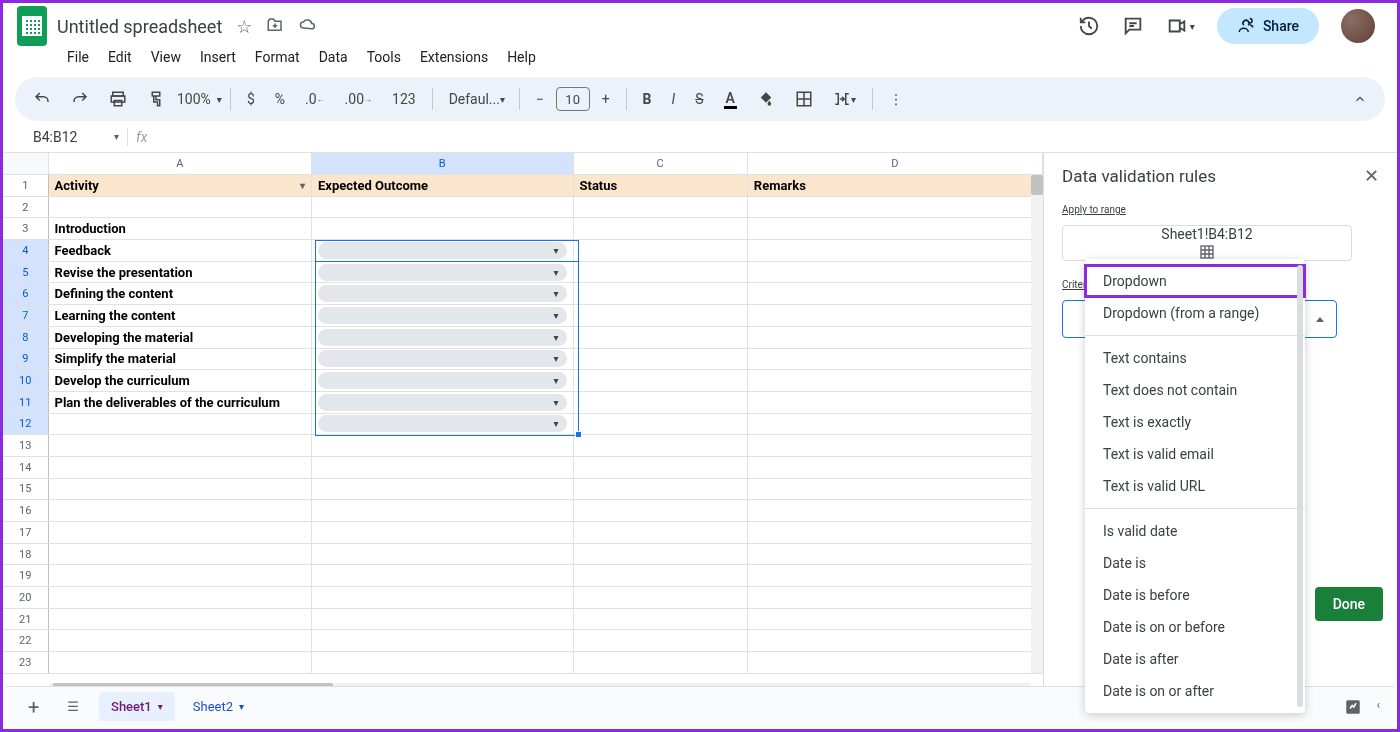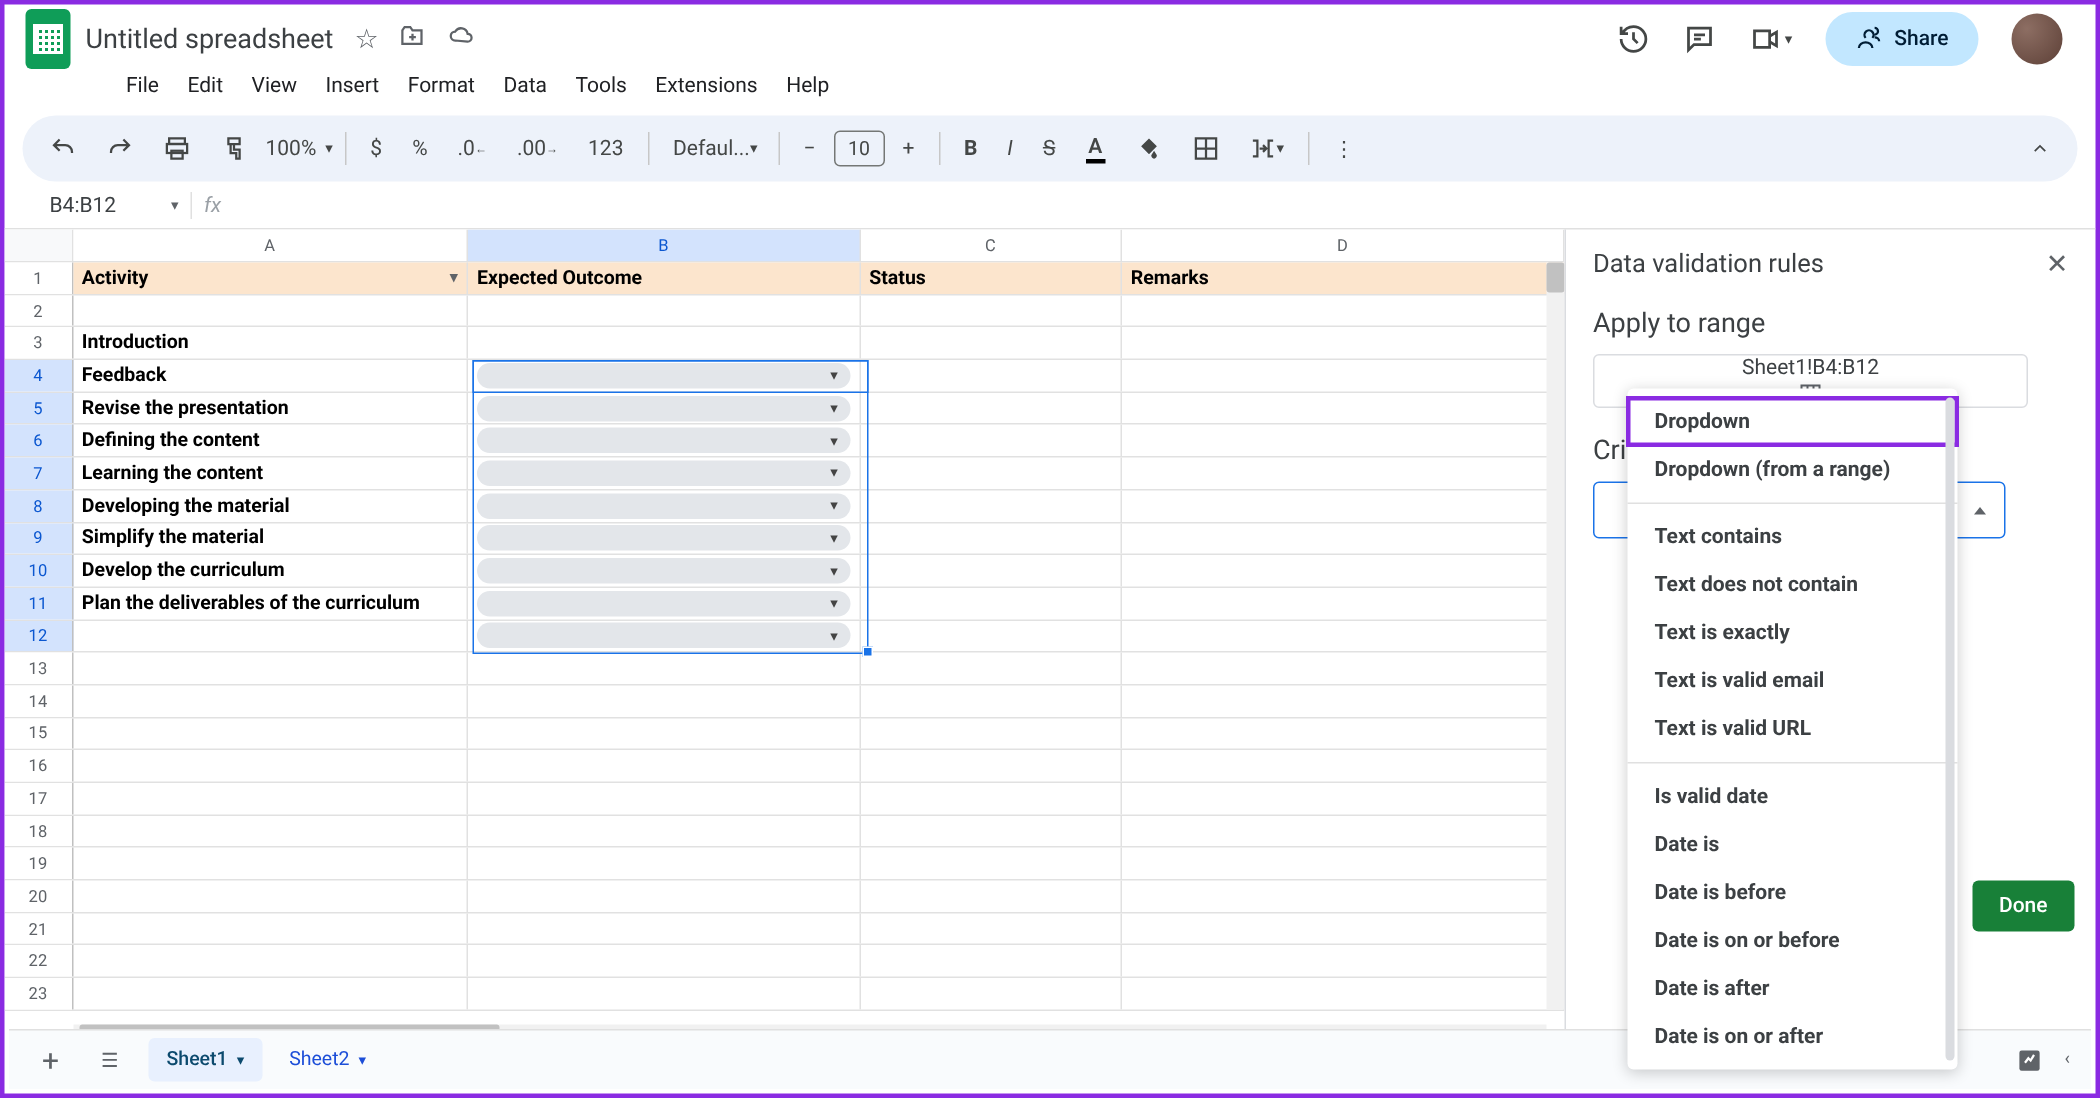--- a/index.html
+++ b/index.html
@@ -12,21 +12,21 @@
 .doc-title { font-size: 18px; color: #3c4043; margin-right: 14px; }
 .title-icons { display: flex; gap: 14px; color: #5f6368; }
 .title-icons span { cursor: pointer; font-size: 18px; }
 .spacer { flex: 1; }
 .right-actions { display: flex; align-items: center; gap: 22px; margin-right: 8px; }
 .icon-btn { color: #444746; cursor: pointer; display: inline-flex; align-items: center; }
 .share-btn { background: #c2e7ff; border-radius: 22px; padding: 9px 20px; font-size: 14px; font-weight: 500; color: #001d35; cursor: pointer; display: flex; align-items: center; gap: 8px; }
 .avatar { width: 34px; height: 34px; border-radius: 50%; background: radial-gradient(circle at 30% 30%, #8d6e63, #5d4037); }
 
 
-.menubar { display: flex; gap: 3px; padding: 2px 56px 6px; font-size: 14px; color: #202124; margin-left: 17px; }
+.menubar { display: flex; gap: 3px; padding: 2px 56px 6px; font-size: 14px; color: #202124; }
 .menubar span { padding: 4px 8px; cursor: pointer; border-radius: 4px; }
 
 
 .toolbar { display: flex; align-items: center; margin: 2px 12px 0; padding: 4px 10px; background: #edf2fa; border-radius: 24px; height: 44px; gap: 4px; color: #444746; font-size: 14px; }
 .tbtn { padding: 6px 8px; border-radius: 4px; cursor: pointer; display: inline-flex; align-items: center; }
 .zoom { display: flex; align-items: center; gap: 6px; text-align: right; }
 .divider { width: 1px; height: 22px; background: #c7c7c7; margin: 0 4px; }
 .fontsize { border: 1px solid #747775; border-radius: 4px; width: 34px; height: 24px; display: flex; align-items: center; justify-content: center; font-size: 13px; }
 .text-color-underline { border-bottom: 3px solid #000; padding: 0 2px; font-weight: 600; }
 .collapse { margin-left: auto; }
@@ -59,38 +59,38 @@
 .vsb { position: absolute; right: 0; top: 22px; width: 12px; height: 498px; background: #f1f1f1; }
 .vthumb { background: #c1c1c1; width: 12px; height: 20px; border-radius: 2px; }
 .hsb { position: absolute; bottom: 0; left: 46px; right: 12px; height: 12px; background: #f1f1f1; display: flex; align-items: center; }
 .hthumb { background: #c1c1c1; height: 12px; width: 280px; border-radius: 2px; margin-left: 4px; }
 .hnav { position: absolute; right: 0; display: flex; gap: 2px; font-size: 9px; color: #5f6368; }
 
 
 .panel { flex: 1; border-left: 1px solid #dadce0; padding: 12px 18px 8px; position: relative; font-size: 14px; color: #3c4043; }
 .panel-title { font-size: 17px; font-weight: 400; display: flex; justify-content: space-between; align-items: center; margin-bottom: 18px; }
 .close-x { cursor: pointer; color: #5f6368; font-size: 18px; }
-.label { font-size: 18px; margin-bottom: 10px; }
+.label { font-size: 10px; margin-bottom: 10px; text-decoration: underline; }
 .range-input { border: 1px solid #dadce0; border-radius: 4px; height: 36px; display: flex; align-items: center; padding: 0 10px; justify-content: space-between; width: 290px; margin-bottom: 18px; flex-direction: column; }
 .grid-ic { color: #5f6368; }
 .criteria-select { border: 1px solid #1a73e8; border-radius: 4px; height: 38px; width: 275px; display: flex; align-items: center; justify-content: space-between; padding: 0 12px; color: #3c4043; }
 .caret-up { width: 0; height: 0; border-left: 4px solid transparent; border-right: 4px solid transparent; border-bottom: 5px solid #5f6368; }
 .done-btn { position: absolute; right: 14px; bottom: 74px; background: #188038; color: #fff; padding: 9px 18px; border-radius: 4px; font-size: 14px; font-weight: 500; cursor: pointer; margin-top: 44px; }
 
 
-.dropdown-pop { position: absolute; top: 256px; left: 1082px; width: 220px; background: #fff; box-shadow: 0 2px 10px rgba(0,0,0,.2); border-radius: 4px; padding: 6px 0; z-index: 100; font-size: 14px; color: #3c4043; font-weight: bold; }
+.dropdown-pop { position: absolute; top: 256px; left: 1082px; width: 220px; background: #fff; box-shadow: 0 2px 10px rgba(0,0,0,.2); border-radius: 4px; padding: 6px 0; z-index: 100; font-size: 14px; color: #3c4043; }
 .dd-item { padding: 8px 18px; cursor: pointer; }
 .dd-item.highlighted { outline: 3px solid #8a2be2; outline-offset: -2px; }
 .dd-sep { height: 1px; background: #e0e0e0; margin: 6px 0; }
 .dd-scroll { position: absolute; right: 2px; top: 6px; bottom: 6px; width: 6px; background: #dadce0; border-radius: 3px; }
 
 
 .tabbar { position: absolute; bottom: 3px; left: 3px; right: 3px; height: 40px; background: #f9fbfd; border-top: 1px solid #e0e0e0; display: flex; align-items: center; padding: 0 14px; gap: 12px; font-size: 13px; }
 .tab { padding: 7px 12px; border-radius: 4px; display: flex; align-items: center; gap: 6px; cursor: pointer; color: #1d4ed8; }
-.tab.active { background: #e8f0fe; color: #0c4a6e; font-weight: 500; }
+.tab.active { background: #e8f0fe; color: #701a75; font-weight: 500; }
 .tab-caret { font-size: 10px; }
 .tab-right { margin-left: auto; display: flex; gap: 14px; color: #5f6368; }
 svg { display: block; }
 </style>
 </head>
 <body>
 
 <div class="titlebar">
   <div class="sheets-icon"></div>
   <div class="doc-title">Untitled spreadsheet</div>

